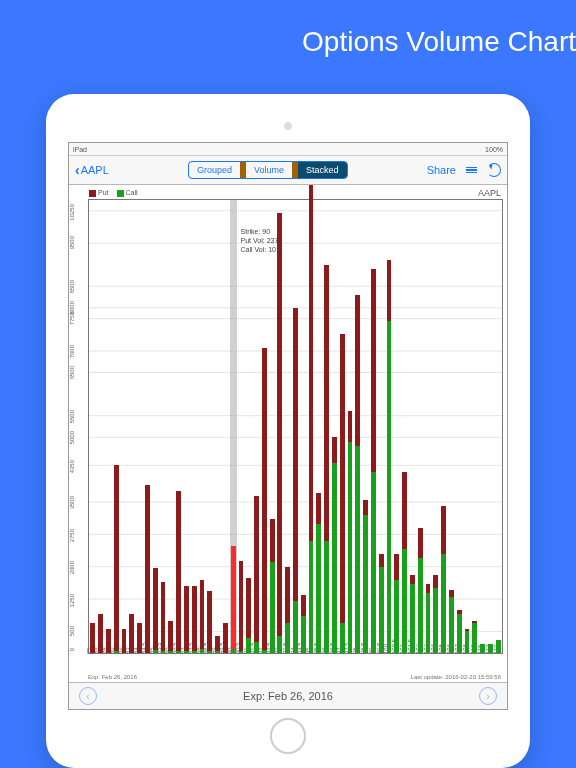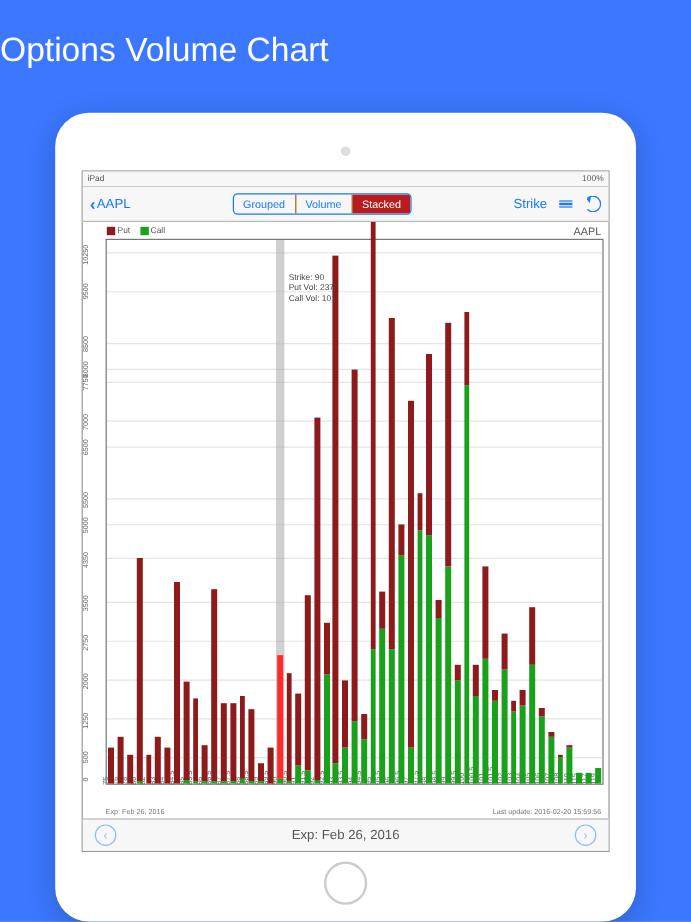--- a/index.html
+++ b/index.html
@@ -1,31 +1,31 @@
 <!DOCTYPE html>
 <html><head>
 <meta charset="utf-8">
 <style>
   html,body{margin:0;padding:0;width:576px;height:768px;background:#3b78ff;font-family:-apple-system,Helvetica,Arial,sans-serif;overflow:hidden}
-  .page-title{color:#fff;text-align:left;font-size:28px;font-weight:300;padding:26px 0 18px}
+  .page-title{color:#fff;text-align:right;font-size:28px;font-weight:300;padding:26px 0 18px}
   .ipad{position:absolute;left:46px;top:94px;width:484px;height:674px;background:#fff;border-radius:28px;box-shadow:0 6px 24px rgba(0,0,0,.2);box-sizing:border-box;padding:0}
   .camera{position:absolute;top:28px;left:50%;transform:translateX(-50%);width:8px;height:8px;border-radius:50%;background:#ddd}
   .home{position:absolute;bottom:14px;left:50%;transform:translateX(-50%);width:32px;height:32px;border:2px solid #ccc;border-radius:50%}
   .screen{position:absolute;left:22px;right:22px;top:48px;bottom:58px;border:1px solid #999;background:#fff;display:flex;flex-direction:column}
   
   .status{height:12px;background:#f7f7f7;border-bottom:1px solid #ccc;font-size:7px;color:#555;display:flex;align-items:center;padding:0 4px;gap:3px}
   .status .spacer{flex:1}
   
   .toolbar{height:28px;background:#f7f7f7;border-bottom:1px solid #b8b8b8;display:flex;align-items:center;padding:0 6px;font-size:11px;color:#1778ff}
   .back{display:flex;align-items:center;gap:1px}
   .back .chev{font-size:14px;font-weight:600}
   .seg{display:flex;margin:0 auto;border:1px solid #1778ff;border-radius:4px;overflow:hidden;font-size:9px}
-  .seg>div{padding:3px 8px;border-right:1px solid #a16207}
+  .seg>div{padding:3px 8px;border-right:6px solid #a16207}
   .seg>div:last-child{border-right:none}
-  .seg .active{background:#b91c1c;color:#fff}
+  .seg .active{background:#0c4a6e;color:#fff}
   .right-tools{display:flex;align-items:center;gap:10px;font-size:11px}
   .icon-lines{display:inline-flex;flex-direction:column;gap:1.5px}
   .icon-lines span{display:block;width:11px;height:1.3px;background:#1778ff}
   .refresh{width:12px;height:12px;border:1.5px solid #1778ff;border-left-color:transparent;border-radius:50%;position:relative}
   .refresh:after{content:"";position:absolute;top:-1px;left:-2px;width:0;height:0;border:3px solid transparent;border-right-color:#1778ff;transform:rotate(10deg)}
   
   .chart-wrap{flex:1;position:relative;overflow:hidden}
   .legend{position:absolute;top:4px;left:20px;font-size:7px;color:#555;display:flex;gap:8px}
   .legend .box{display:inline-block;width:7px;height:7px;vertical-align:middle;margin-right:2px}
   .ticker-lbl{position:absolute;top:3px;right:6px;font-size:9px;color:#555}
@@ -65,21 +65,21 @@
       <div class="back">
         <span class="chev">‹</span>
         <span>AAPL</span>
       </div>
       <div class="seg">
         <div>Grouped</div>
         <div>Volume</div>
         <div class="active">Stacked</div>
       </div>
       <div class="right-tools">
-        <span>Strike</span>
+        <span>Share</span>
         <span class="icon-lines">
             <span></span>
             <span></span>
             <span></span>
           </span>
         <span class="refresh"></span>
       </div>
     </div>
 
     <div class="chart-wrap">

